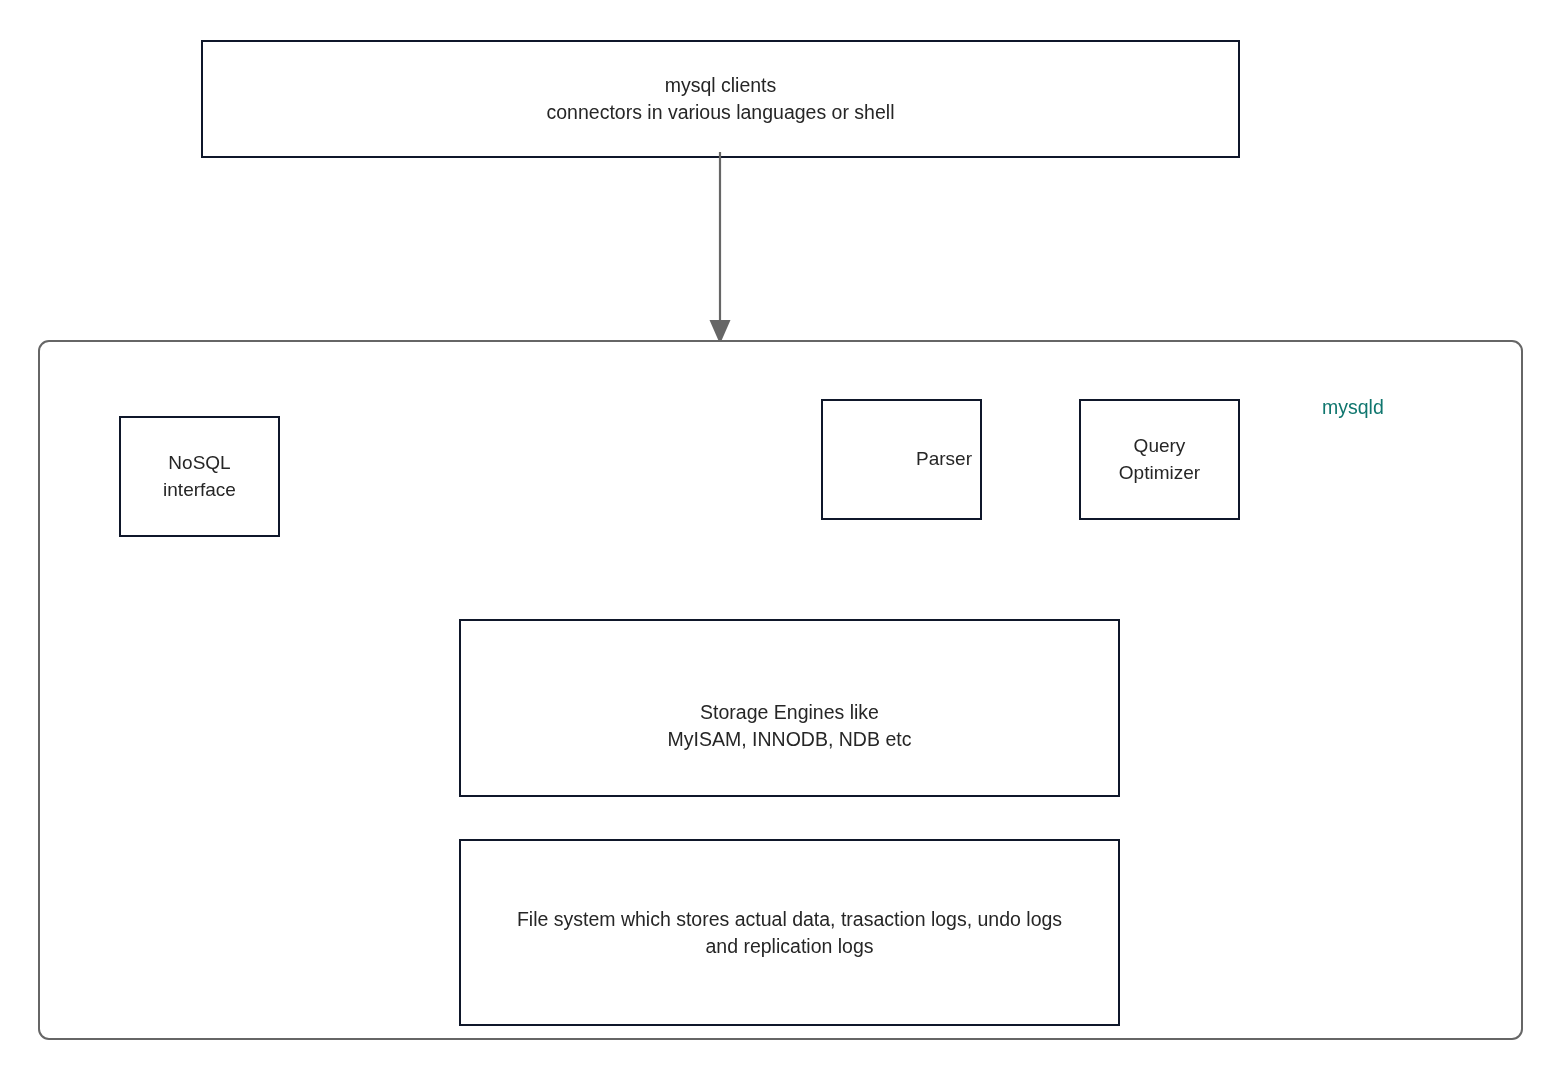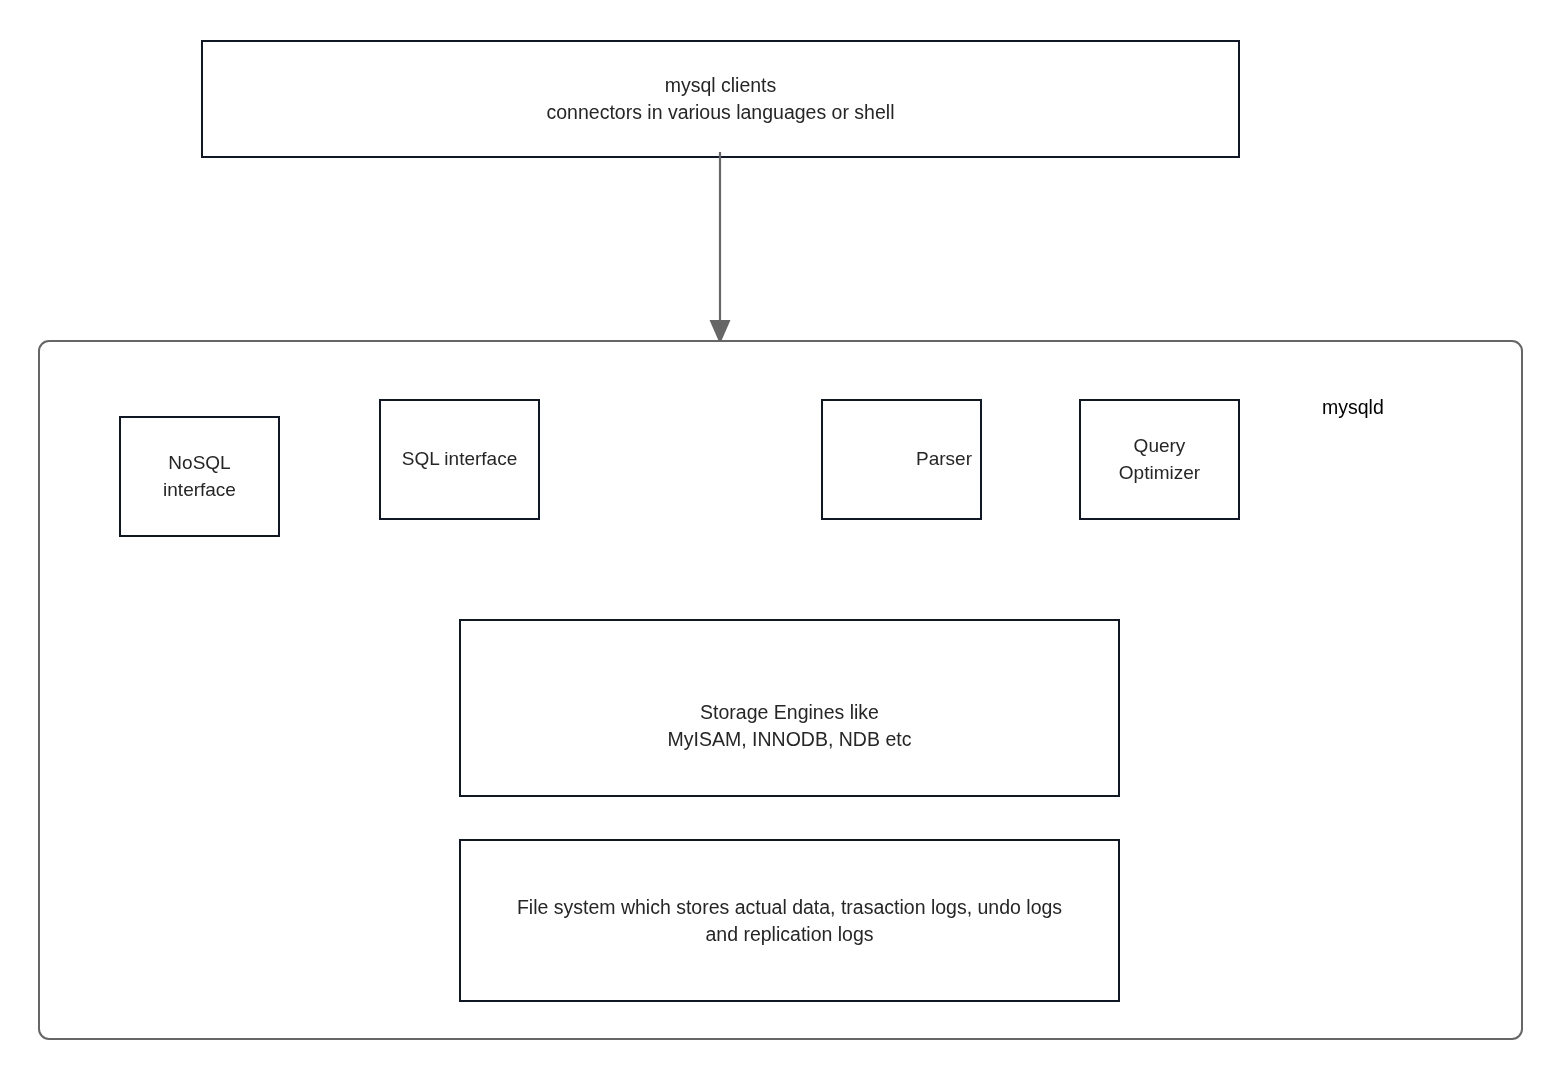--- a/index.html
+++ b/index.html
@@ -60,21 +60,21 @@
     height: 700px;
     background: #ffffff;
     border: 2px solid #666666;
     border-radius: 11px;
   }
   #mysqld-label {
     position: absolute;
     left: 1322px;
     top: 396px;
     font-size: 19.5px;
-    color: #000000;
+    color: #0f766e;
     white-space: nowrap;
   }
 
   
   .component-box {
     top: 399px;
     width: 161px;
     height: 121px;
   }
   .component-box .label {
@@ -96,21 +96,21 @@
   #storage-box .label {
     font-size: 19.5px;
     margin-top: 36px;
   }
 
   
   #filesystem-box {
     left: 459px;
     top: 839px;
     width: 661px;
-    height: 163px;
+    height: 187px;
   }
   #filesystem-box .label {
     font-size: 19.5px;
   }
 
   
   #connector-arrow {
     position: absolute;
     left: 692px;
     top: 152px;
@@ -135,23 +135,20 @@
   </svg>
 
   <div id="mysqld-container"></div>
 
   <div id="mysqld-label">mysqld</div>
 
   <div class="box component-box" data-idx="0">
     <div class="label">NoSQL
 interface</div>
   </div>
-  <div class="box component-box" data-idx="1">
-    <div class="label">SQL interface</div>
-  </div>
   <div class="box component-box" data-idx="3">
     <div class="label">Parser</div>
   </div>
   <div class="box component-box" data-idx="4">
     <div class="label">Query
 Optimizer</div>
   </div>
 
   <div class="box" id="storage-box">
     <div class="label">Storage Engines like

